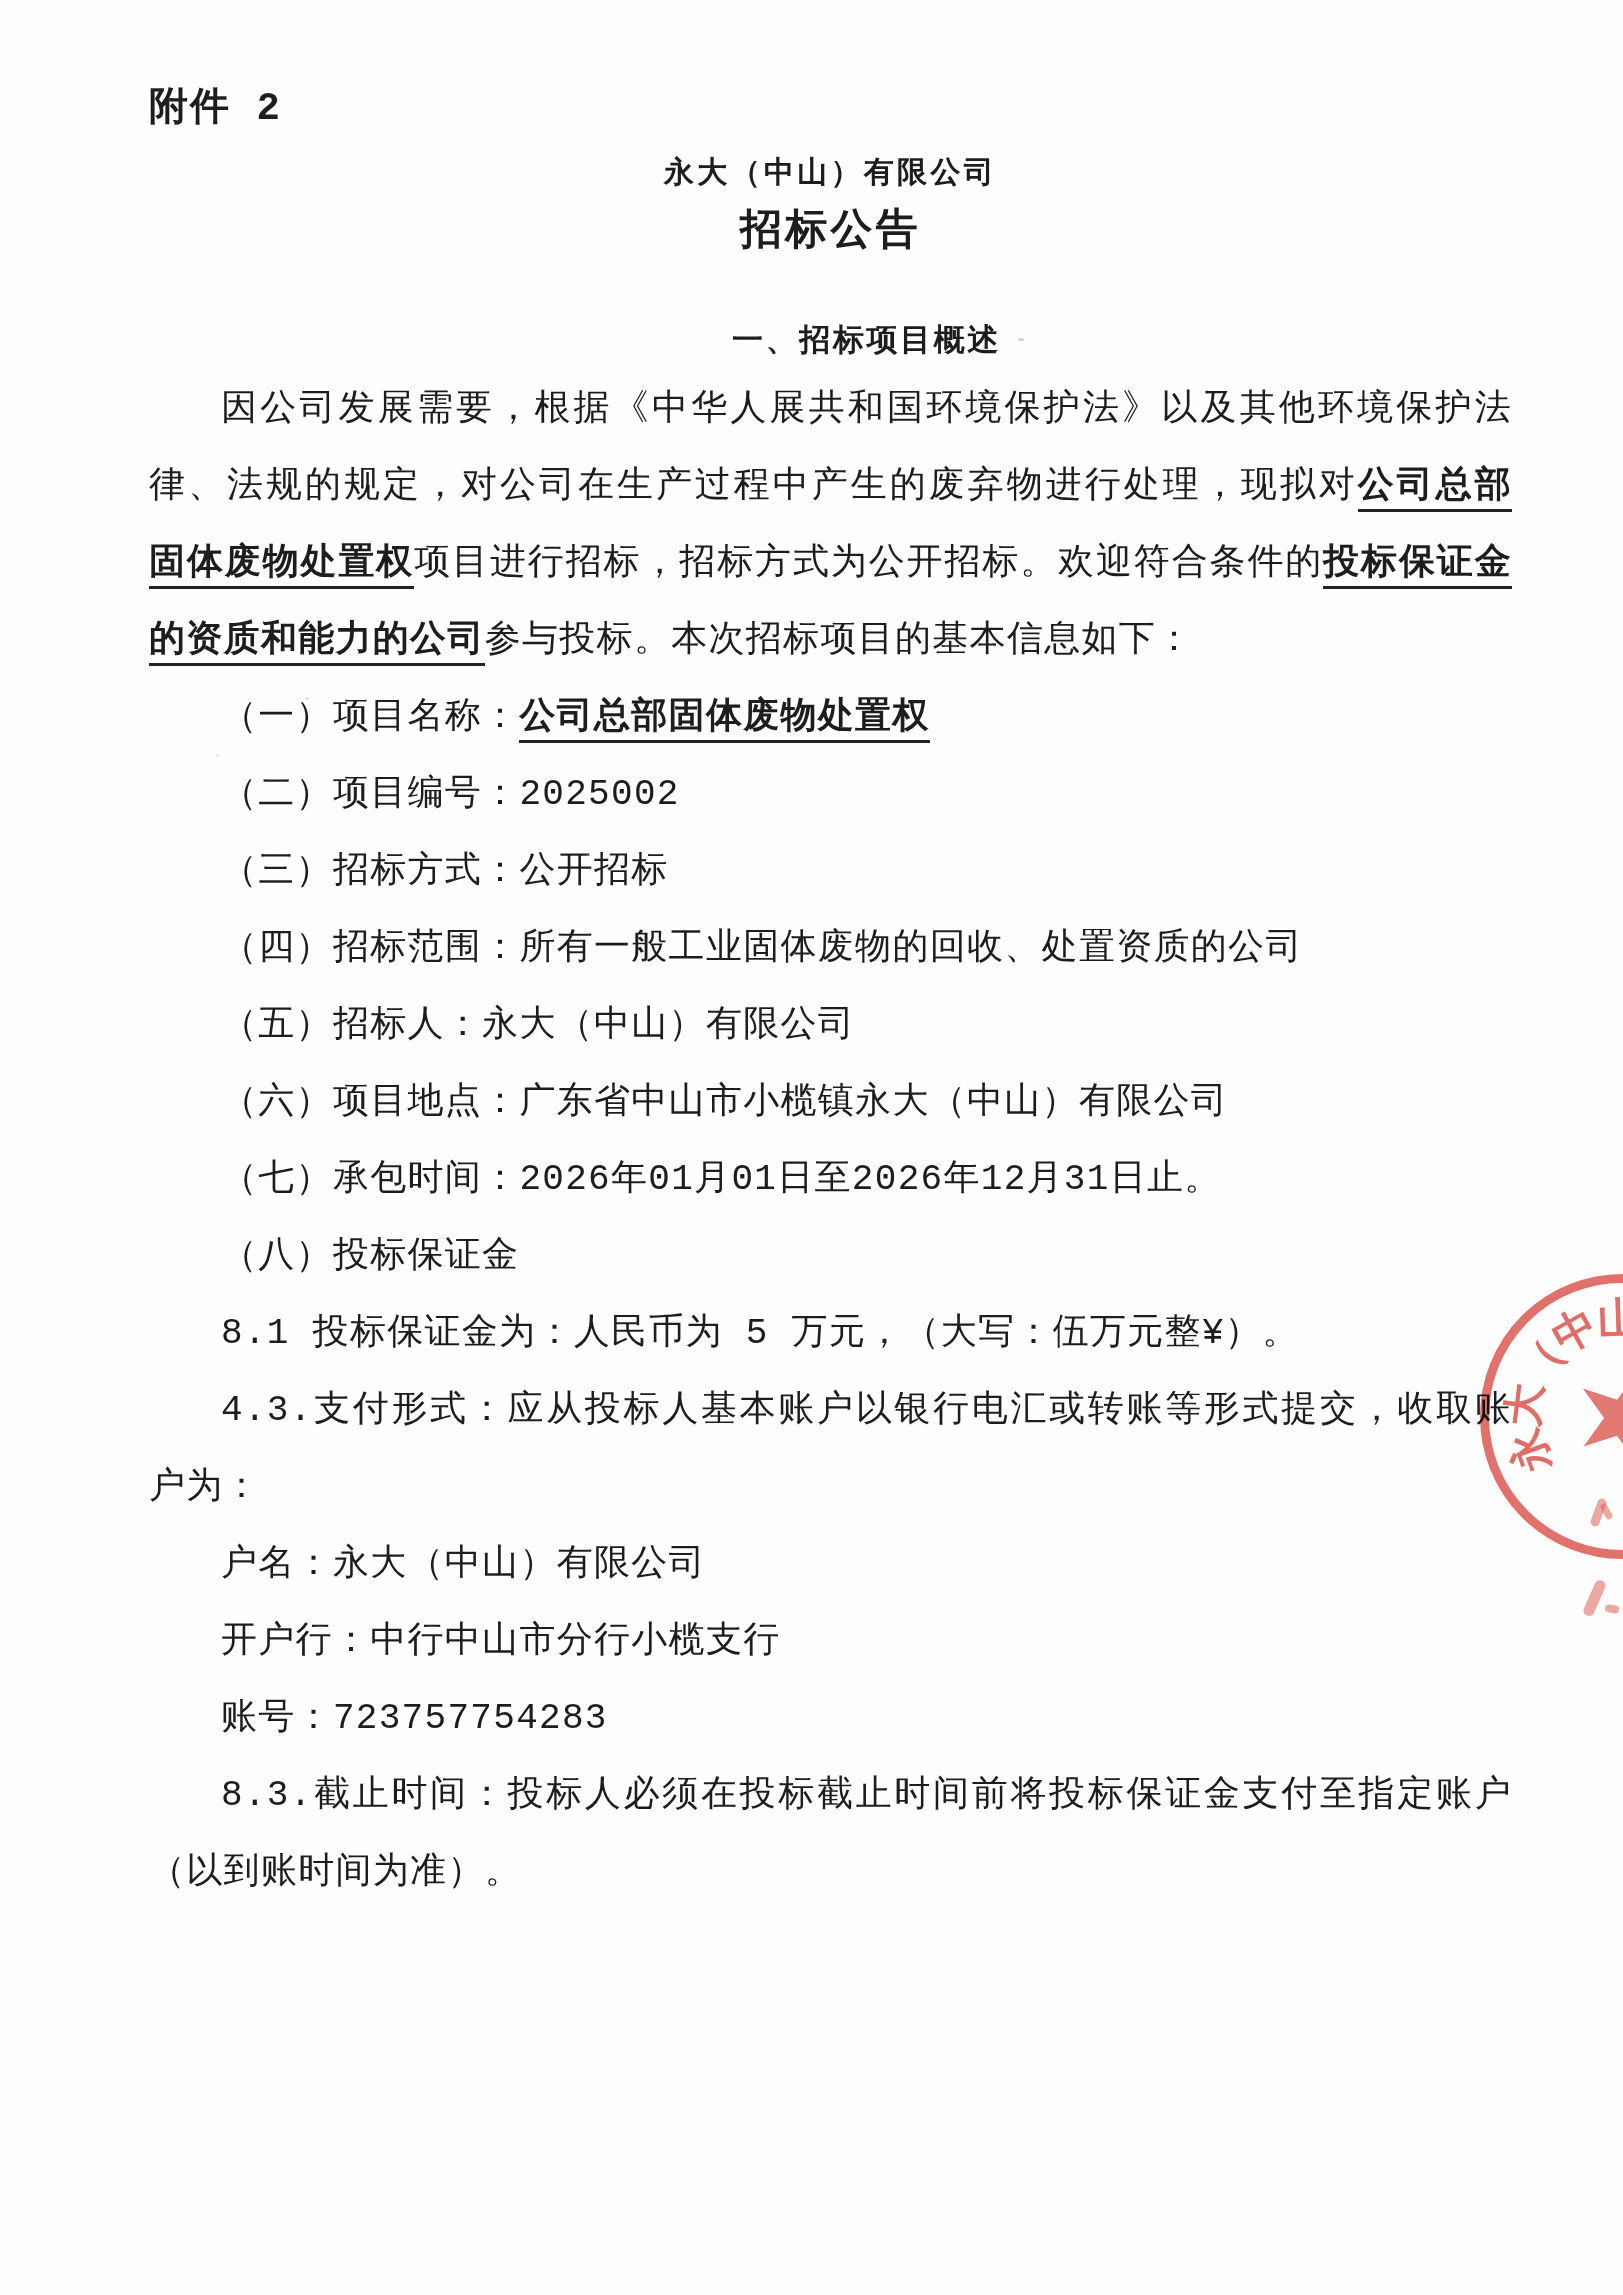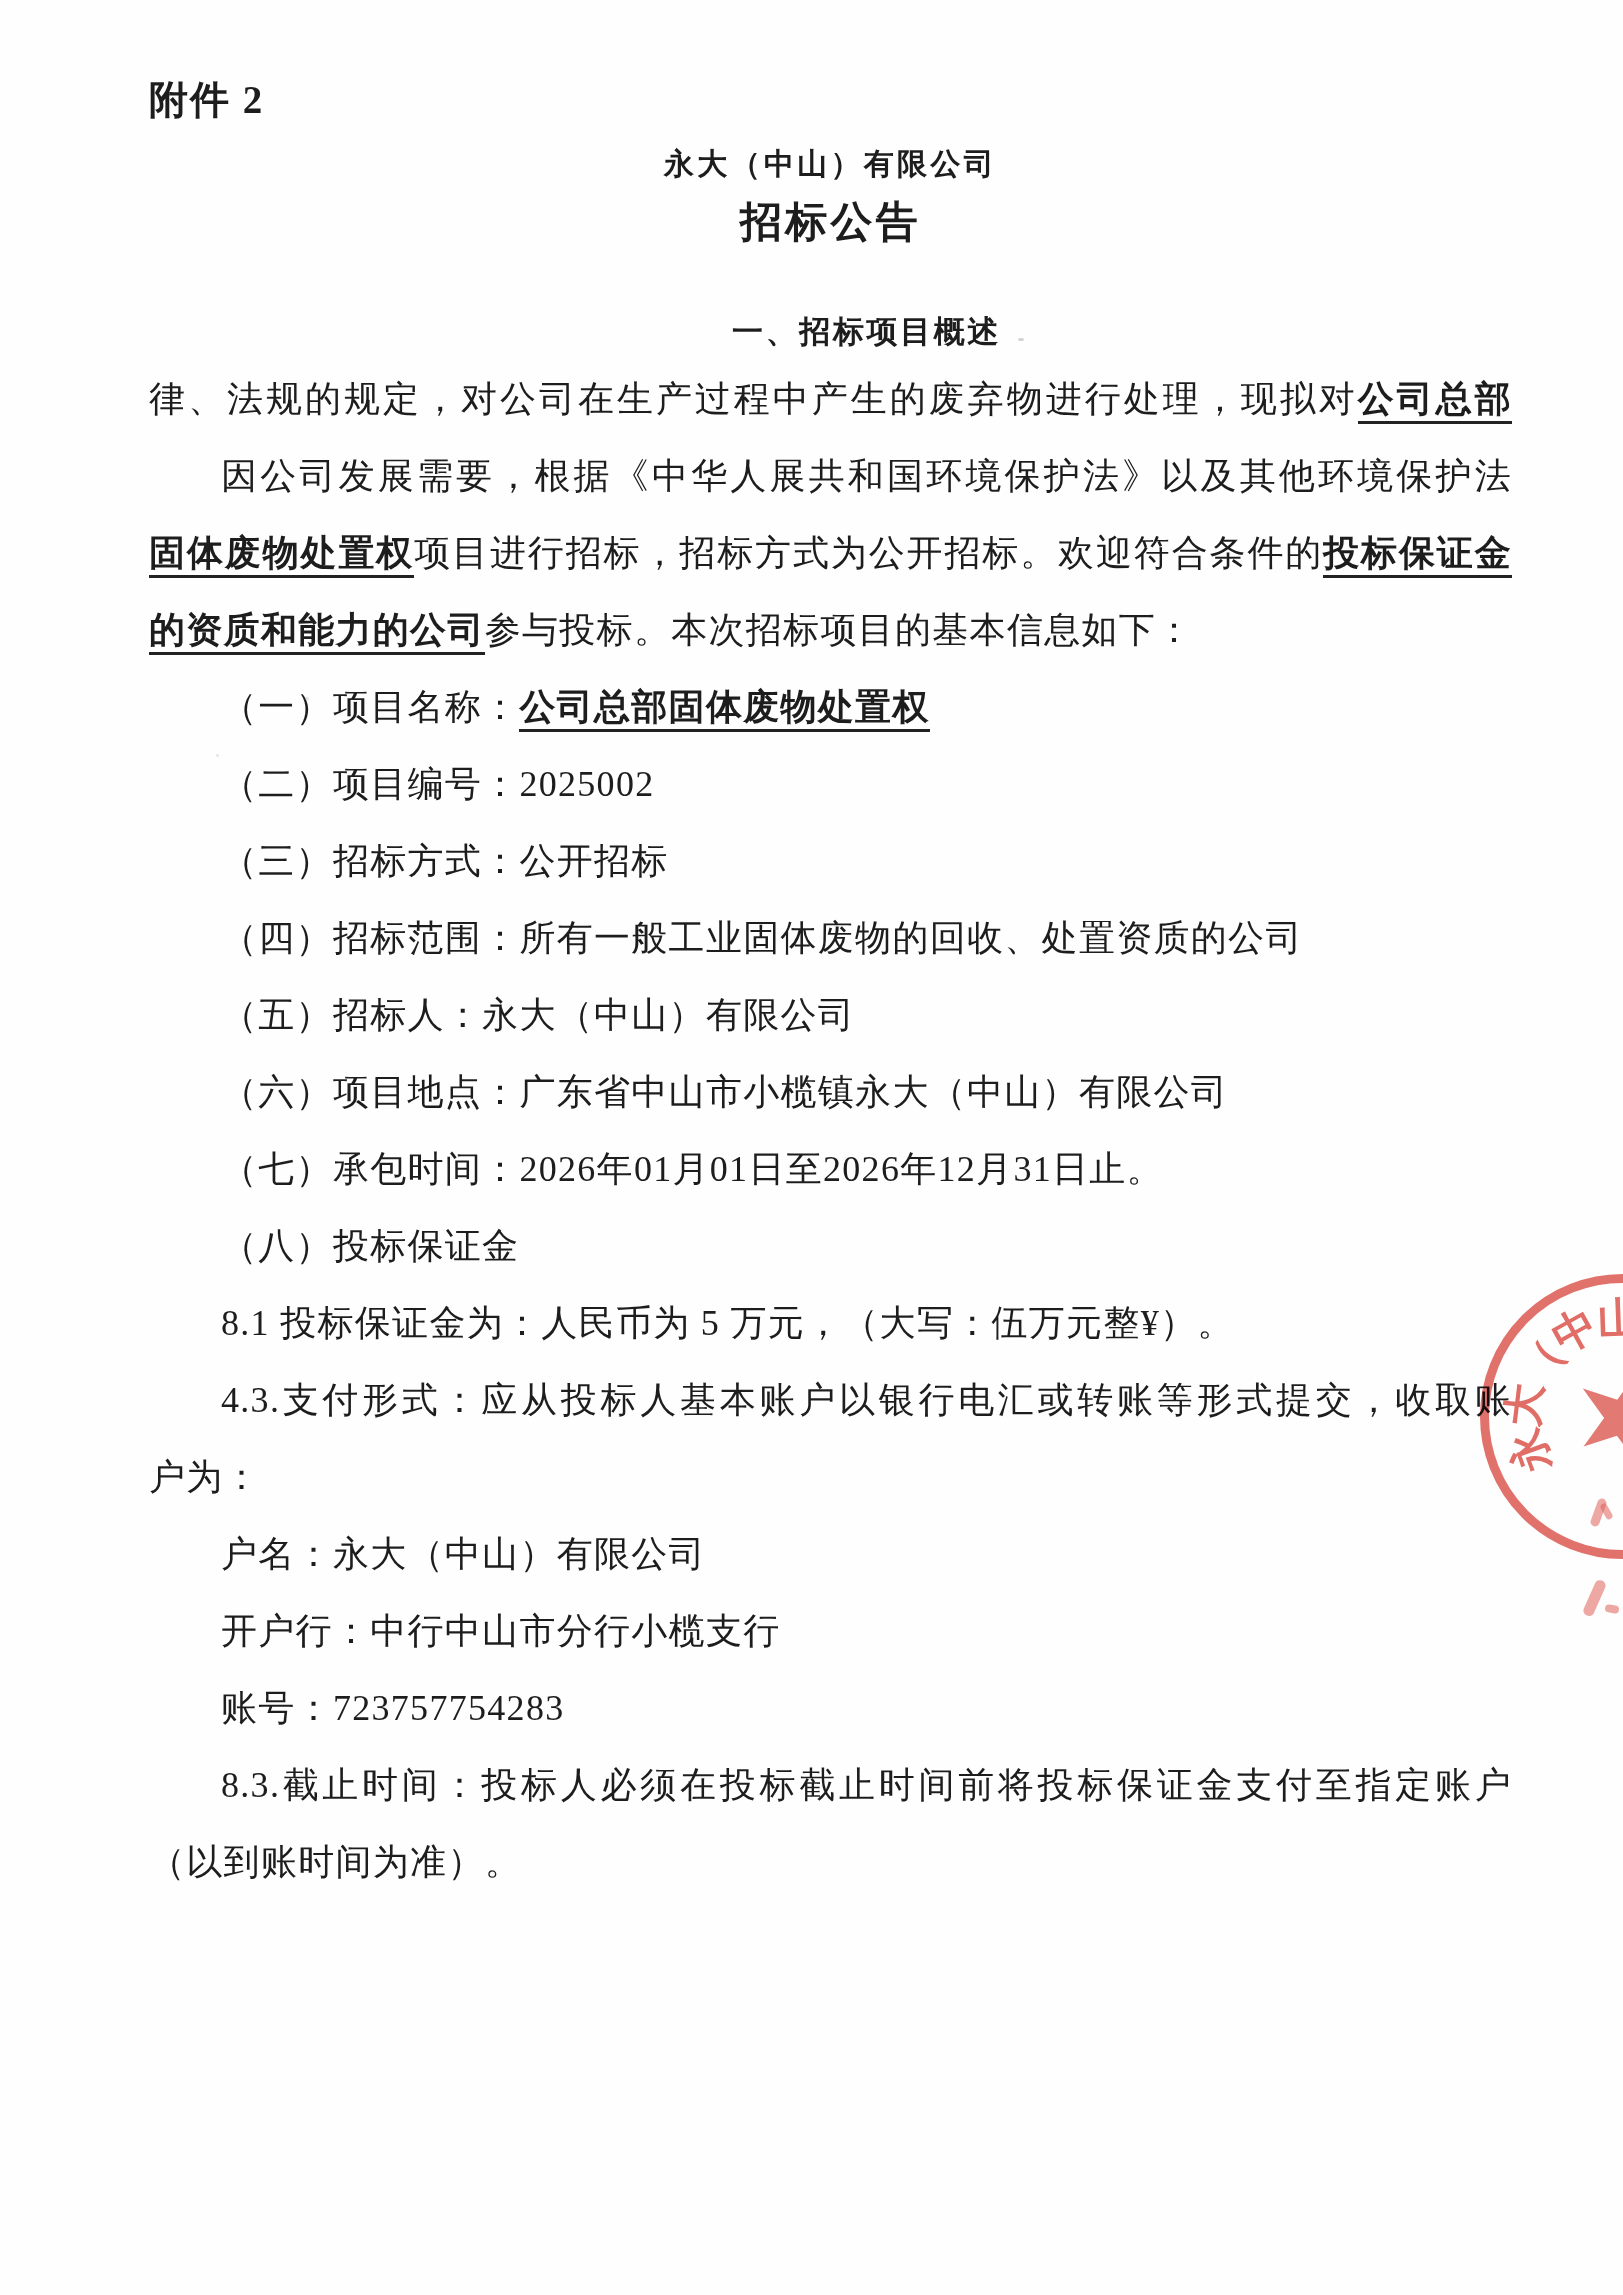--- a/index.html
+++ b/index.html
@@ -8,26 +8,27 @@
     width: 1623px;
     height: 2295px;
     background: #fefefe;
     overflow: hidden;
     font-family: "Liberation Serif", "DejaVu Serif", serif;
     color: #1d1d1d;
   }
   .doc {
     position: absolute;
     left: 149px;
-    top: 0;
+    top: 10px;
     width: 1363px;
     padding-top: 64px;
     font-size: 36px;
     letter-spacing: 1.3px;
     line-height: 77px;
+    font-family: Liberation Mono, monospace;
   }
   .ln { height: 77px; line-height: 77px; white-space: normal; }
   .attach { height: 71px; line-height: 71px; font-size: 39px; font-weight: bold; letter-spacing: 2px; }
   .t1 { height: 58px; line-height: 58px; font-size: 30px; font-weight: bold; text-align: center; letter-spacing: 3.3px; }
   .t2 { height: 58px; line-height: 58px; font-size: 42px; font-weight: bold; text-align: center; letter-spacing: 3.3px; }
   .gap { height: 51px; }
   .heading { height: 59px; line-height: 59px; font-size: 31px; font-weight: bold; letter-spacing: 2.6px; text-align: center; }
   .indent { text-indent: 72px; }
   .just { text-align: justify; text-align-last: justify; }
   .emu {
@@ -100,23 +101,23 @@
 
     <div class="attach">附件 2</div>
 
     <div class="t1">永大（中山）有限公司</div>
     <div class="t2">招标公告</div>
 
     <div class="gap"></div>
 
     <div class="heading indent">一、招标项目概述</div>
 
+    <div class="ln indent just">因公司发展需要，根据《中华人展共和国环境保护法》以及其他环境保护法</div>
+
     <div class="ln just"><span>律、法规的规定，对公司在生产过程中产生的废弃物进行处理，现拟对</span><span class="emu">公司总部</span></div>
-
-    <div class="ln indent just">因公司发展需要，根据《中华人展共和国环境保护法》以及其他环境保护法</div>
 
     <div class="ln just"><span class="emu">固体废物处置权</span><span>项目进行招标，招标方式为公开招标。欢迎符合条件的</span><span class="emu">投标保证金</span></div>
 
     <div class="ln"><span class="emu">的资质和能力的公司</span><span>参与投标。本次招标项目的基本信息如下：</span></div>
 
     <div class="ln indent"><span>（一）项目名称：</span><span class="emu">公司总部固体废物处置权</span></div>
 
     <div class="ln indent">（二）项目编号：2025002</div>
     <div class="ln indent">（三）招标方式：公开招标</div>
     <div class="ln indent">（四）招标范围：所有一般工业固体废物的回收、处置资质的公司</div>

